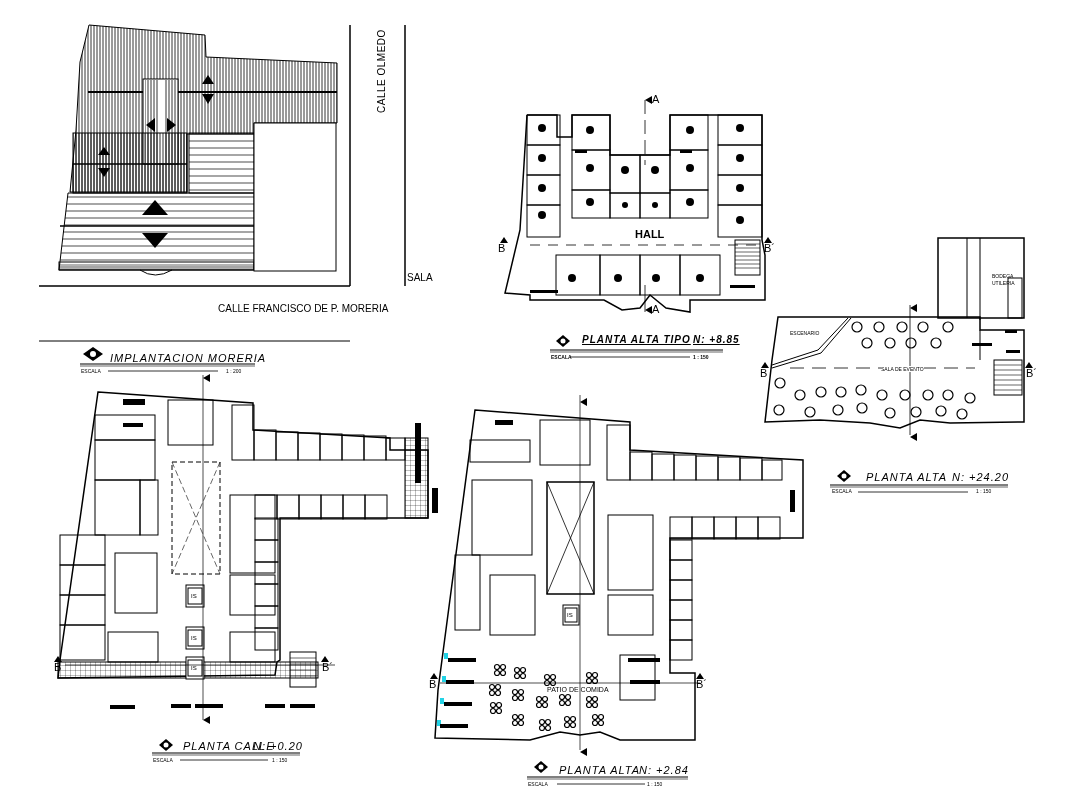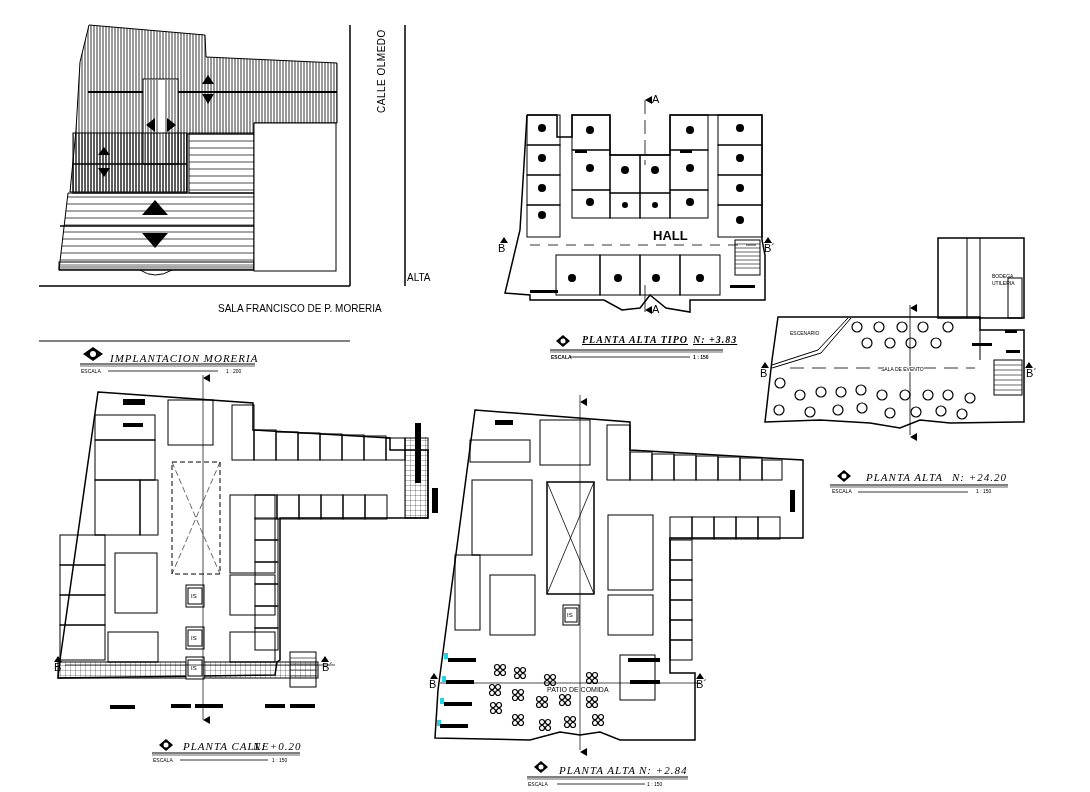--- a/index.html
+++ b/index.html
@@ -1,20 +1,20 @@
 <!DOCTYPE html>
 <html><head>
 <meta charset="utf-8">
 <style>
   html, body { margin: 0; padding: 0; background: #ffffff; }
   body { width: 1090px; height: 792px; position: relative; overflow: hidden; font-family: "Liberation Sans", sans-serif; color: #000; }
   .abs { position: absolute; }
   svg { position: absolute; left: 0; top: 0; }
   .lbl { position: absolute; font-family: "Liberation Sans", sans-serif; font-size: 10px; color: #000; white-space: nowrap; }
-  .title { position: absolute; font-family: Liberation Serif, serif; font-style: italic; font-size: 11px; letter-spacing: 1px; white-space: nowrap; }
+  .title { position: absolute; font-family: Liberation Sans, sans-serif; font-style: italic; font-size: 11px; letter-spacing: 1px; white-space: nowrap; }
   .title.bold { font-weight: bold; text-decoration: underline; }
   .scale { position: absolute; font-family: "Liberation Sans", sans-serif; font-size: 5px; white-space: nowrap; }
   .tiny { position: absolute; font-family: "Liberation Sans", sans-serif; font-size: 5px; white-space: nowrap; }
   .marker { position: absolute; font-family: "Liberation Sans", sans-serif; font-size: 11px; }
 </style>
 </head>
 <body>
 
 <div class="abs" style="left:0;top:0;width:460px;height:380px;">
   <svg width="460" height="380">
@@ -63,22 +63,22 @@
     <line x1="405" y1="25" x2="405" y2="286" stroke="#000" stroke-width="1.5"></line>
     <line x1="39" y1="341" x2="350" y2="341" stroke="#000" stroke-width="1"></line>
 
     <polygon points="93,347 103,354 93,361 83,354" fill="#000"></polygon>
     <circle cx="93" cy="354" r="3" fill="#fff"></circle>
     <line x1="80" y1="364" x2="255" y2="364" stroke="#000" stroke-width="1"></line>
     <line x1="80" y1="366" x2="255" y2="366" stroke="#000" stroke-width="0.6"></line>
     <line x1="108" y1="371" x2="218" y2="371" stroke="#000" stroke-width="0.8"></line>
   </svg>
   <div class="lbl" style="left:350px;top:62px;transform:rotate(-90deg);transform-origin:left top;left:376px;top:113px;font-size:10px;letter-spacing:0.5px;">CALLE OLMEDO</div>
-  <div class="lbl" style="left:407px;top:272px;">ALTA</div>
-  <div class="lbl" style="left:218px;top:303px;font-size:10px;">SALA FRANCISCO DE P. MORERIA</div>
+  <div class="lbl" style="left:407px;top:272px;">SALA</div>
+  <div class="lbl" style="left:218px;top:303px;font-size:10px;">CALLE FRANCISCO DE P. MORERIA</div>
   <div class="title" style="left:110px;top:352px;">IMPLANTACION    MORERIA</div>
   <div class="scale" style="left:81px;top:368px;">ESCALA</div>
   <div class="scale" style="left:226px;top:368px;">1 : 200</div>
 </div>
 
 <div class="abs" style="left:490px;top:90px;width:300px;height:290px;">
   <svg width="300" height="290">
 
     <polyline points="37,25 67,25 67,47 82,47 82,25 120,25 120,65 180,65 180,25 214,25 214,25 272,25 272,150 275,165 275,210 200,210 200,222 176,218 160,205 150,218 132,220 114,210 40,210 40,205 15,203 30,140 37,25" fill="none" stroke="#000" stroke-width="1.5"></polyline>
 
@@ -158,23 +158,23 @@
     <polygon points="73,245 80,251 73,257 66,251" fill="#000"></polygon>
     <circle cx="73" cy="251" r="2.5" fill="#fff"></circle>
     <line x1="60" y1="260" x2="233" y2="260" stroke="#000" stroke-width="1"></line>
     <line x1="60" y1="262" x2="233" y2="262" stroke="#000" stroke-width="0.6"></line>
     <line x1="80" y1="267" x2="200" y2="267" stroke="#000" stroke-width="0.8"></line>
   </svg>
   <div class="marker" style="left:162px;top:3px;">A</div>
   <div class="marker" style="left:162px;top:213px;">A</div>
   <div class="marker" style="left:8px;top:152px;">B</div>
   <div class="marker" style="left:274px;top:152px;">B´</div>
-  <div class="lbl" style="left:163px;top:138px;font-weight:bold;font-size:13px;">HALL</div>
+  <div class="lbl" style="left:145px;top:138px;font-weight:bold;font-size:11px;">HALL</div>
   <div class="title bold" style="left:92px;top:244px;font-size:10px;">PLANTA  ALTA  TIPO</div>
-  <div class="title bold" style="left:203px;top:244px;font-size:10px;">N:  +3.83</div>
+  <div class="title bold" style="left:203px;top:244px;font-size:10px;">N:  +8.85</div>
   <div class="scale" style="left:61px;top:264px;font-weight:bold;">ESCALA</div>
   <div class="scale" style="left:203px;top:264px;font-weight:bold;">1 : 150</div>
 </div>
 
 <div class="abs" style="left:750px;top:230px;width:340px;height:270px;">
   <svg width="340" height="270">
 
     <rect x="188" y="8" width="86" height="80" fill="none" stroke="#000" stroke-width="1.5"></rect>
     <line x1="217" y1="8" x2="217" y2="88" stroke="#000"></line>
     <line x1="230" y1="8" x2="230" y2="90" stroke="#000"></line>

